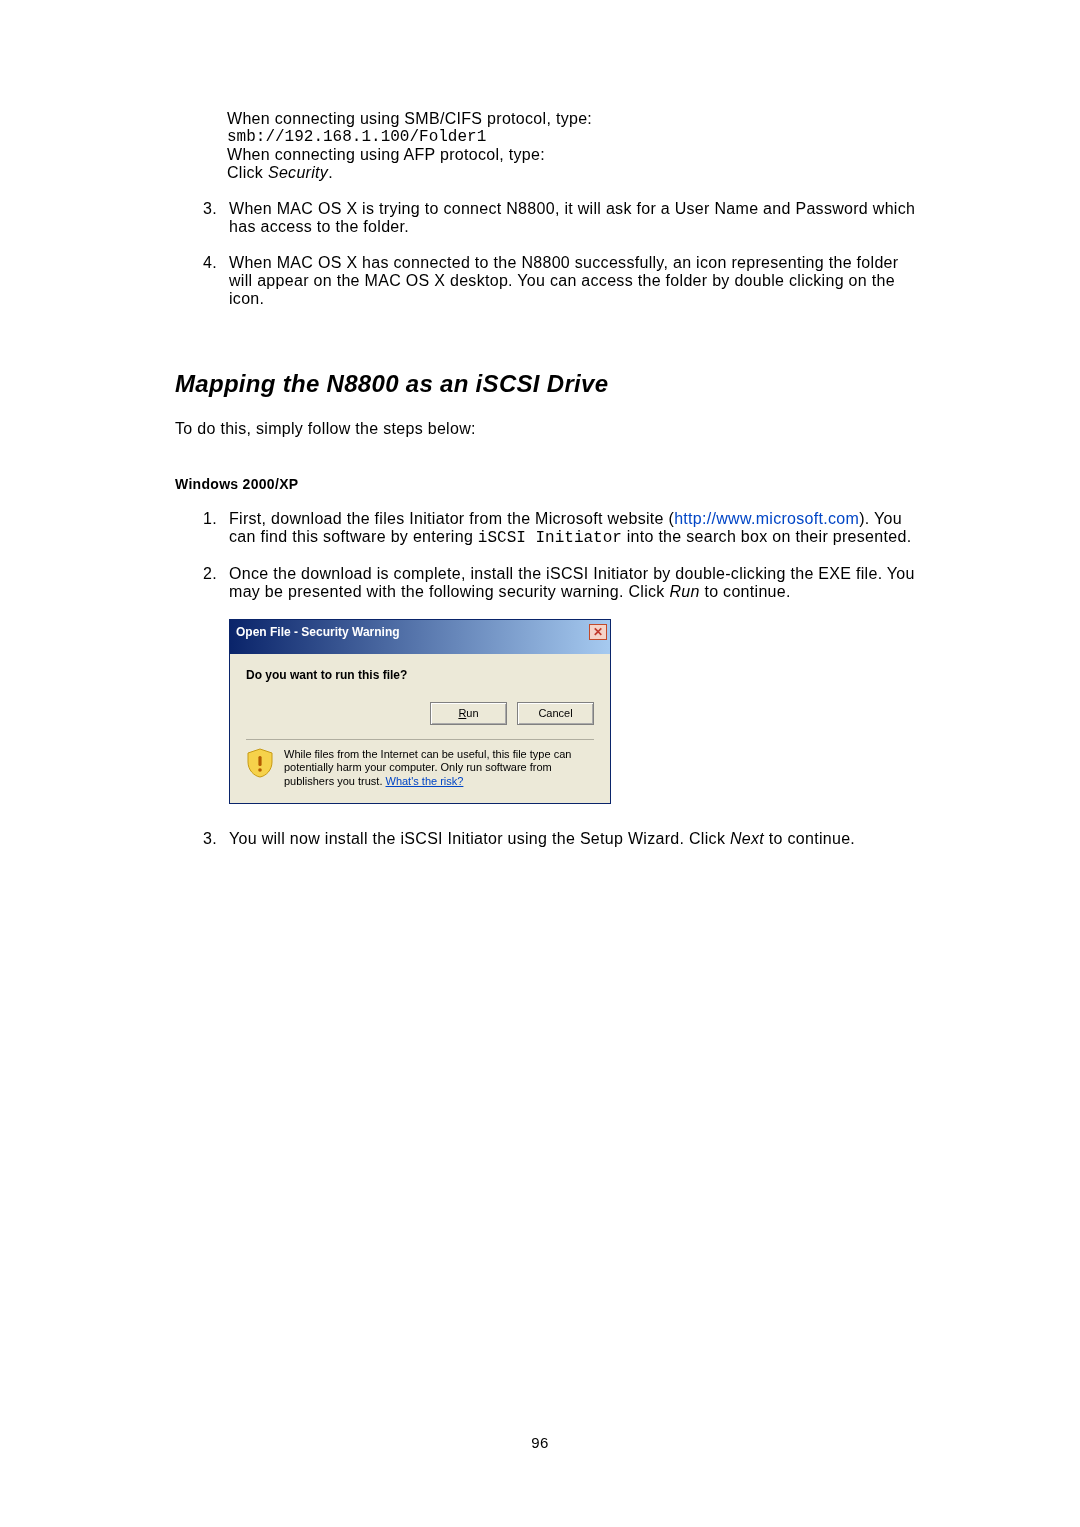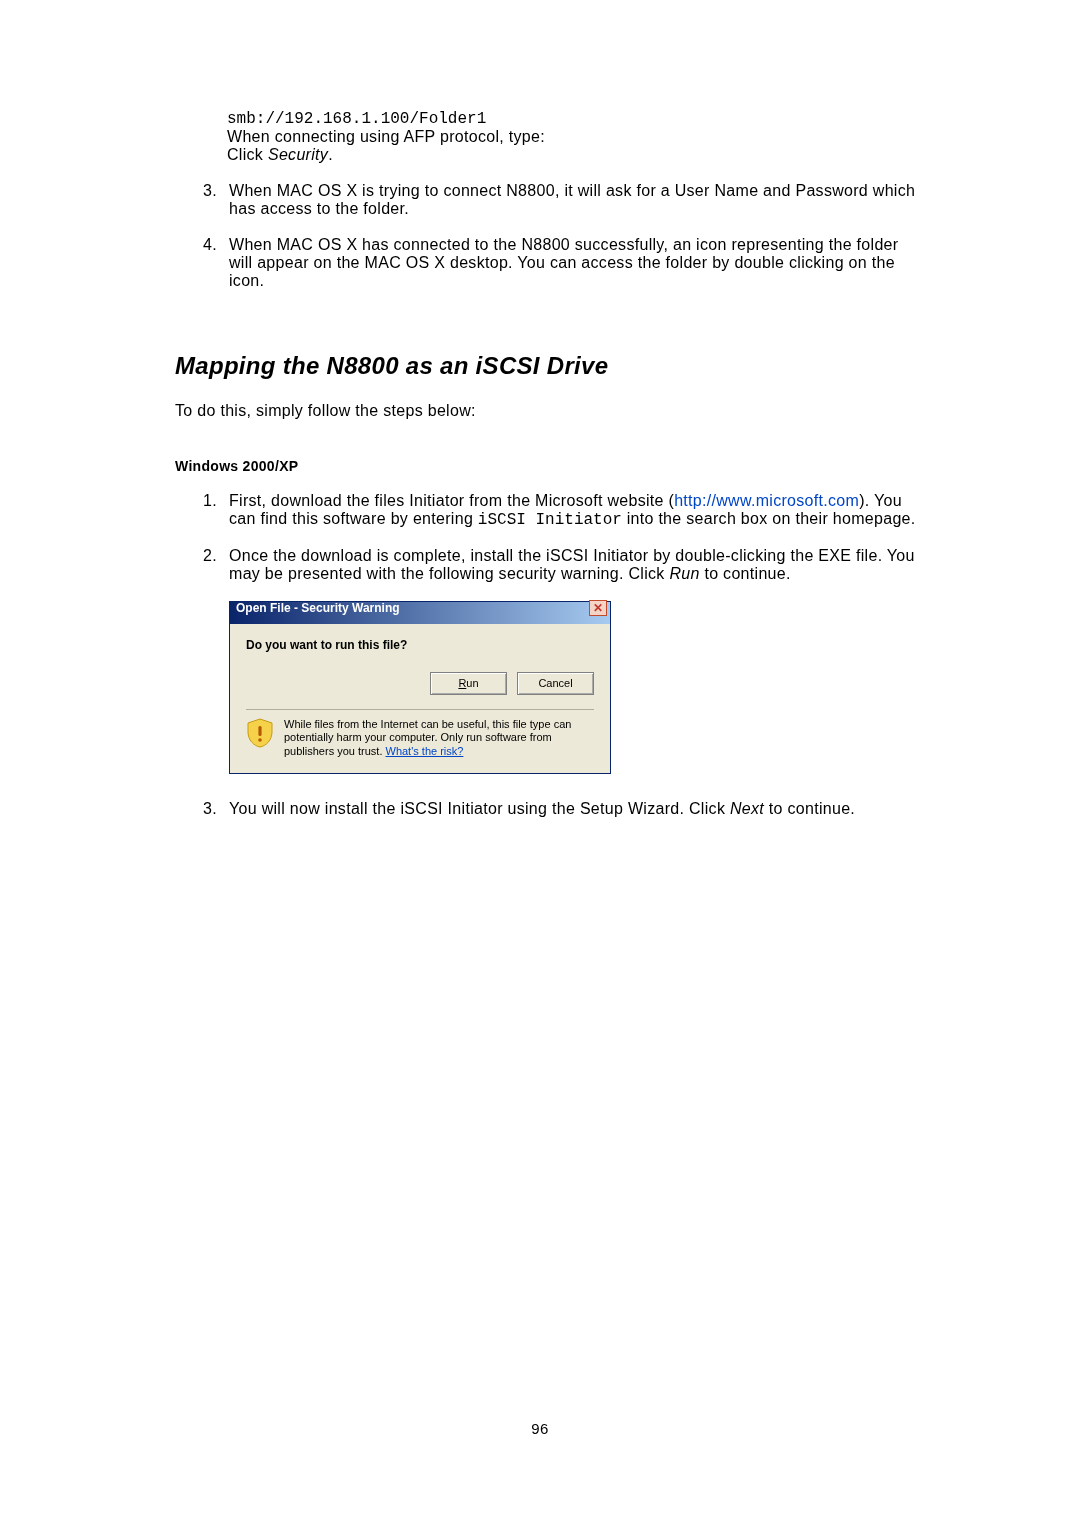--- a/index.html
+++ b/index.html
@@ -75,21 +75,21 @@
       font-size: 11px;
       letter-spacing: 0;
       color: #000;
     }
     .dialog-titlebar {
       background: linear-gradient(to right, #0a246a, #a6caf0);
       display: flex;
       align-items: center;
       justify-content: space-between;
       padding: 3px 3px 12px 6px;
-      height: 22px;
+      height: 34px;
       box-sizing: border-box;
     }
     .dialog-title-text {
       color: #fff;
       font-weight: bold;
       font-size: 12px;
     }
     .close-btn {
       width: 16px;
       height: 14px;
@@ -183,33 +183,34 @@
       width: 28px;
       height: 30px;
       flex-shrink: 0;
     }
     .warn-text {
       font-size: 11px;
       line-height: 1.25;
     }
     .page-num {
       position: absolute;
-      bottom: 90px;
+      bottom: 76px;
       left: 50%;
       transform: translateX(-50%);
       font-size: 15px;
       margin-top: 8px;
     }
   </style>
 </head>
 <body>
 
 <div class="page">
 
   <div class="indent-block">
+    <div>When connecting using SMB/CIFS protocol, type:</div>
     <div class="mono">smb://192.168.1.100/Folder1</div>
     <div>When connecting using AFP protocol, type:</div>
     <div>
       <span>Click </span><span class="italic">Security</span><span>.</span>
     </div>
   </div>
 
   <div class="list-item">
     <div class="list-num">3.</div>
     <div class="list-body">When MAC OS X is trying to connect N8800, it will ask for a User Name and Password which has access to the folder.</div>
@@ -221,21 +222,21 @@
   </div>
 
   <div class="section-title">Mapping the N8800 as an iSCSI Drive</div>
   <div class="para para-spaced">To do this, simply follow the steps below:</div>
 
   <div class="sub-title">Windows 2000/XP</div>
 
   <div class="list-item">
     <div class="list-num">1.</div>
     <div class="list-body">
-      <span>First, download the files Initiator from the Microsoft website (</span><span class="link-blue">http://www.microsoft.com</span><span>). You can find this software by entering </span><span class="mono">iSCSI Initiator</span><span> into the search box on their homepage.</span>
+      <span>First, download the files Initiator from the Microsoft website (</span><span class="link-blue">http://www.microsoft.com</span><span>). You can find this software by entering </span><span class="mono">iSCSI Initiator</span><span> into the search box on their presented.</span>
     </div>
   </div>
 
   <div class="list-item">
     <div class="list-num">2.</div>
     <div class="list-body">
       <span>Once the download is complete, install the iSCSI Initiator by double-clicking the EXE file. You may be presented with the following security warning. Click </span><span class="italic">Run</span><span> to continue.</span>
     </div>
   </div>
 

